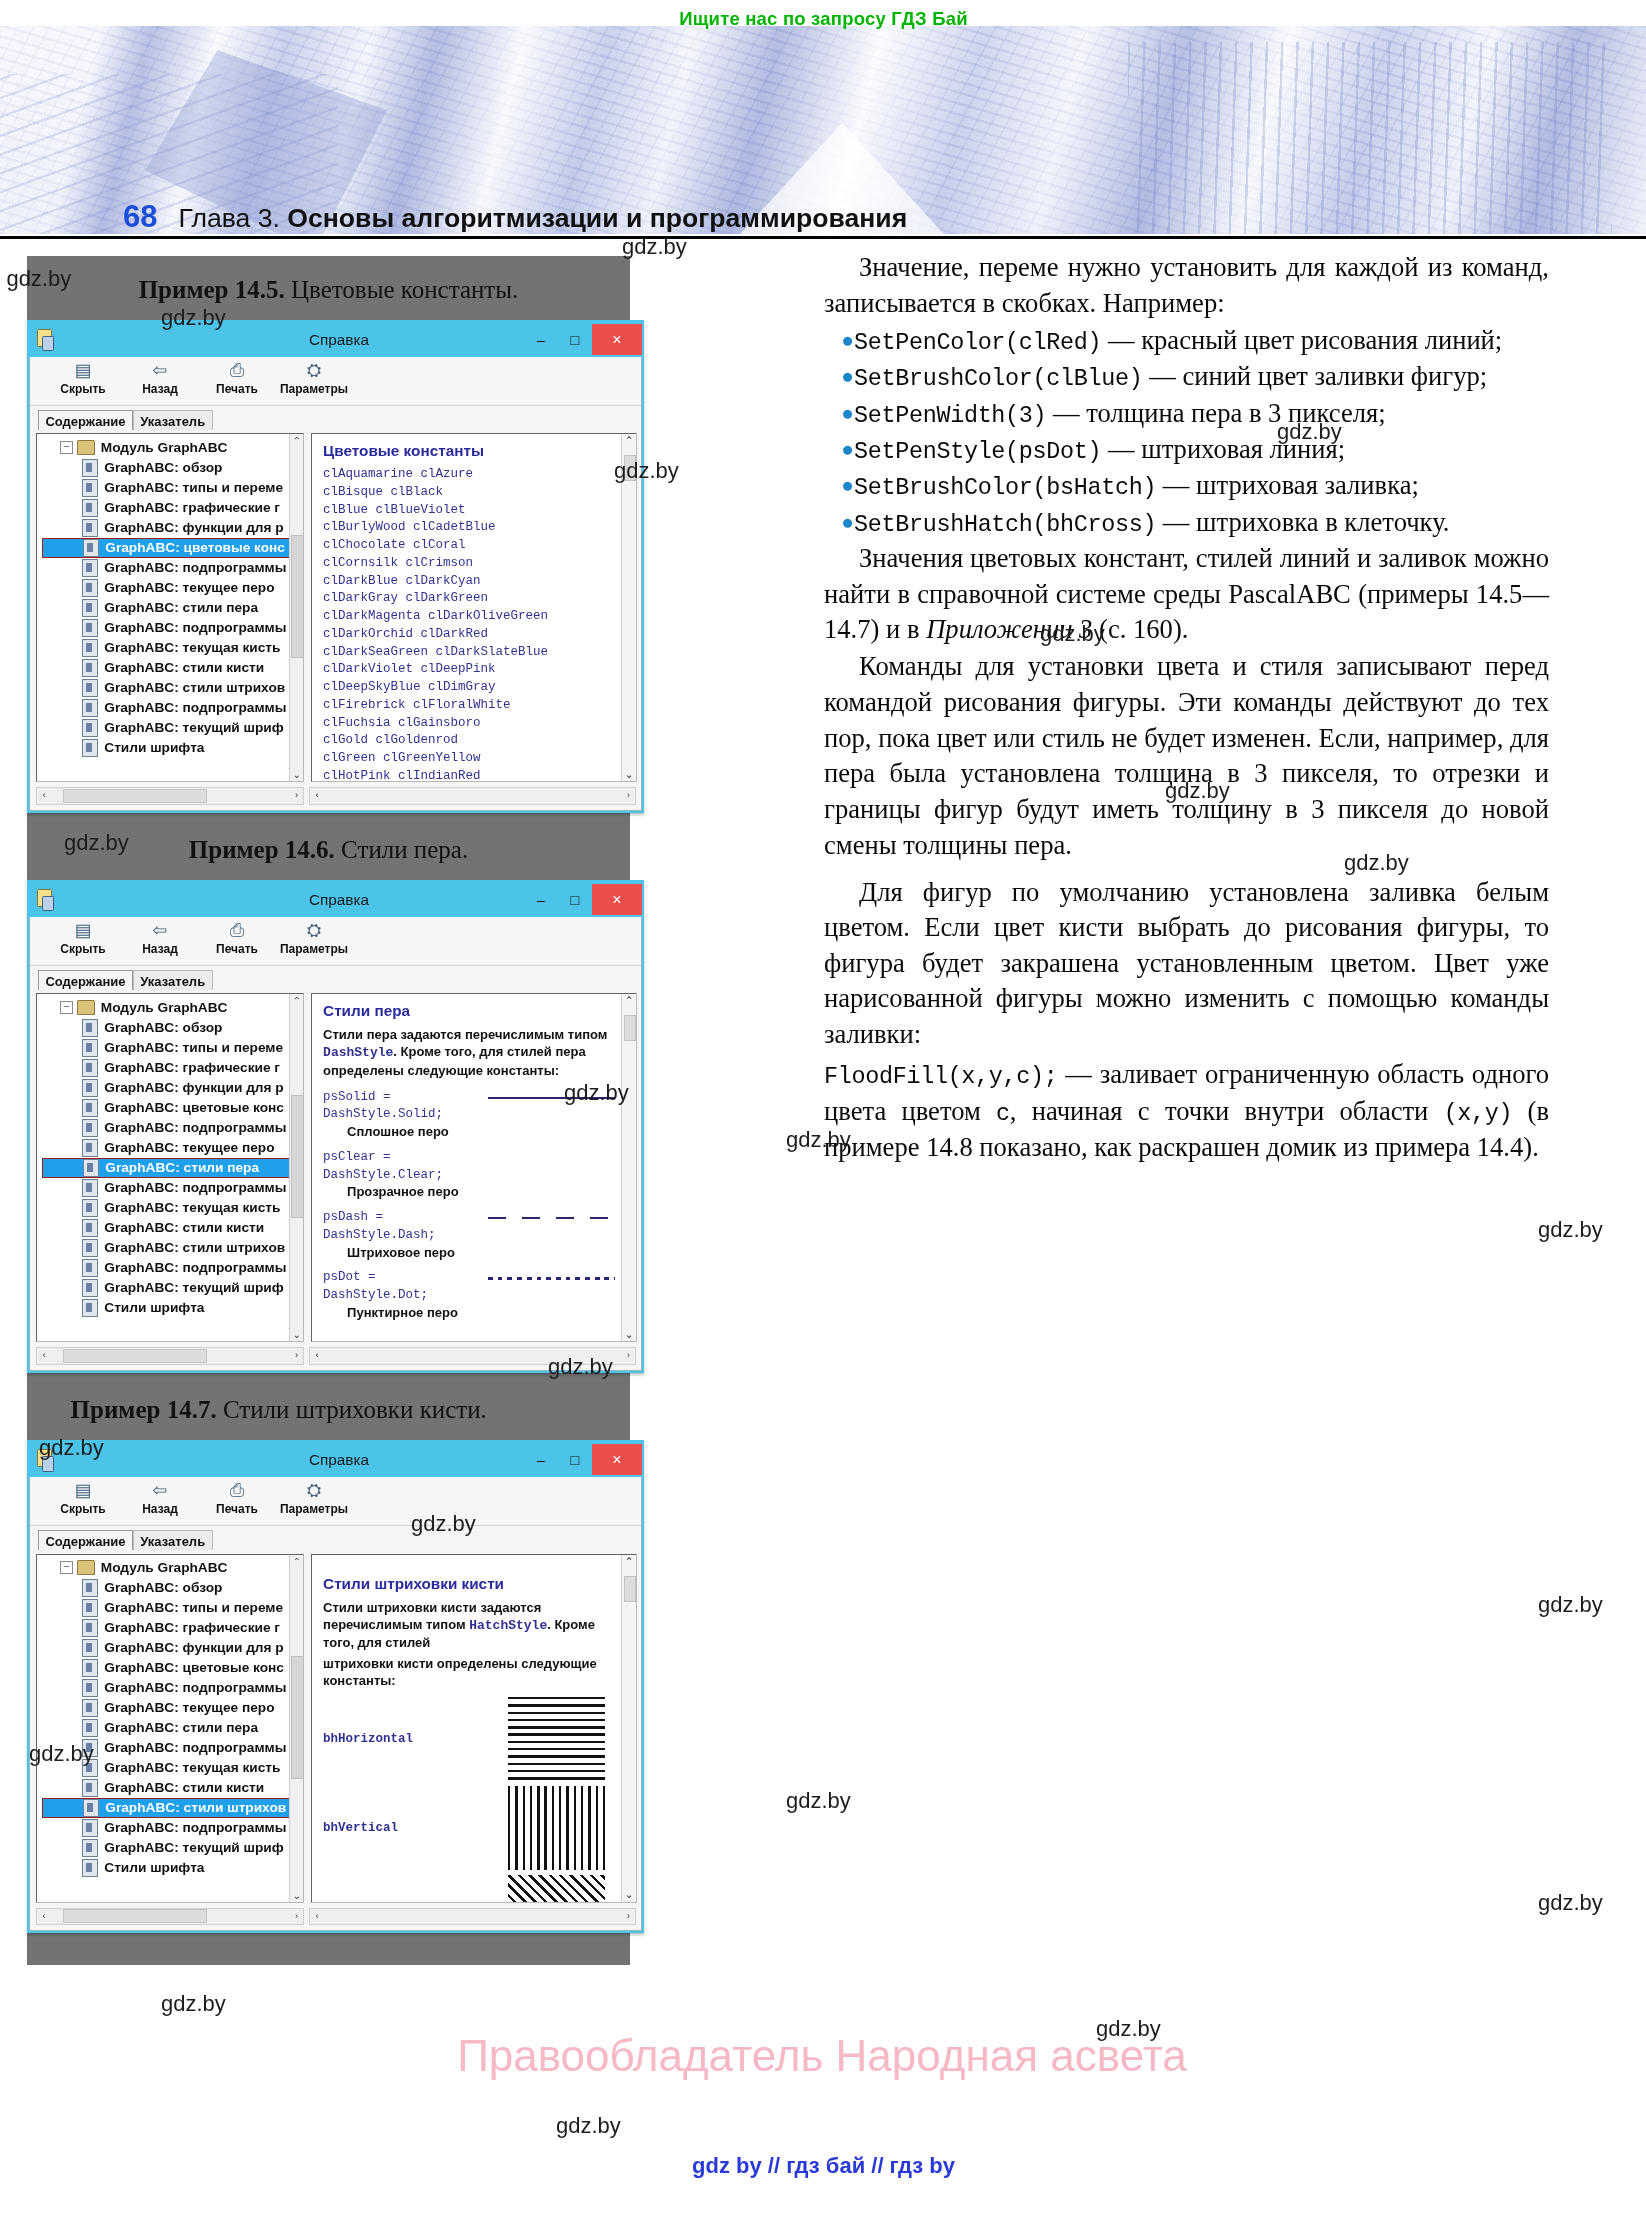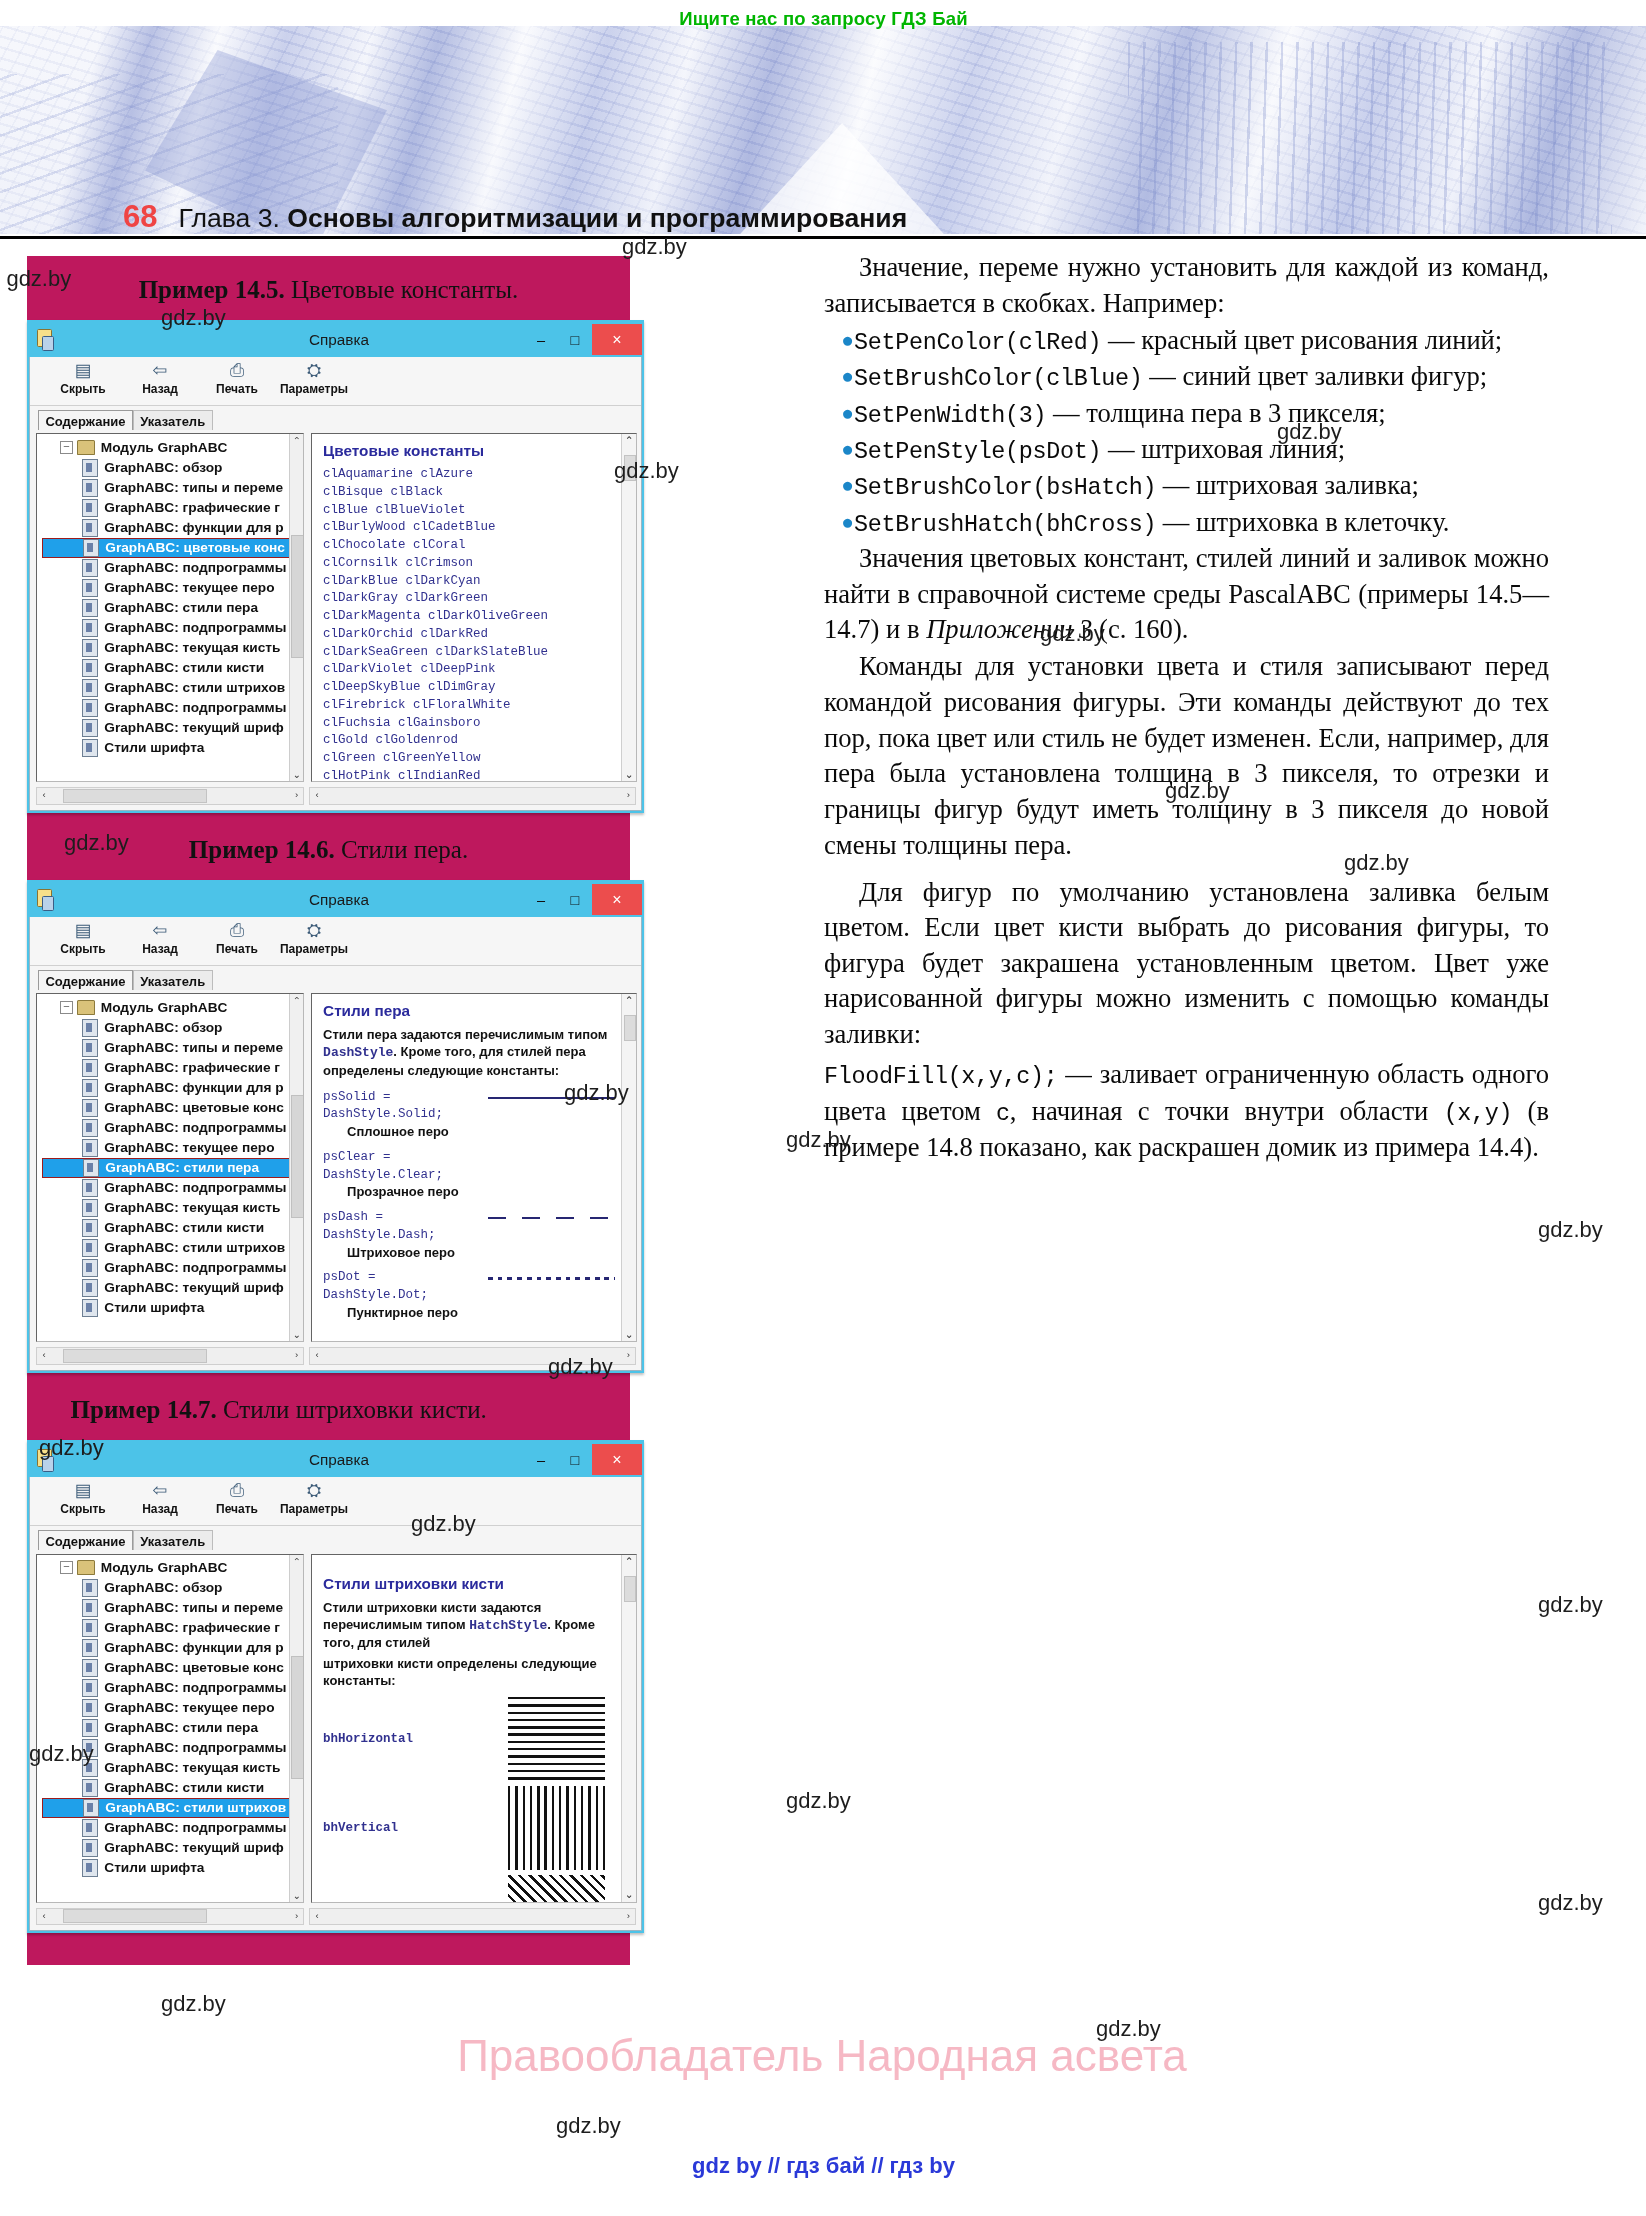--- a/index.html
+++ b/index.html
@@ -38,35 +38,35 @@
       background:repeating-linear-gradient(92deg, rgba(120,136,200,.30) 0 2.4px, rgba(255,255,255,0) 2.4px 15.3px);}
   #header-band .b4{left:0px;top:48px;width:338px;height:185px;
       background:repeating-linear-gradient(-20deg, rgba(130,145,205,.24) 0 2.4px, rgba(255,255,255,0) 2.4px 17.7px);}
 
   #page-title-row{
     position:absolute;left:0;top:179px;width:1647px;height:53px;
     display:flex;align-items:flex-end;z-index:20;
   }
   #page-num{
     margin-left:123px;font-family:"Liberation Sans",sans-serif;font-weight:bold;
-    font-size:31px;color:#ef4444;line-height:1;
+    font-size:31px;color:#1d4ed8;line-height:1;
   }
   #chapter-line{
     margin-left:21px;font-family:"Liberation Sans",sans-serif;font-size:26.6px;color:#111;line-height:1;
     white-space:nowrap;
   }
   #chapter-line .b{font-weight:bold;}
   #title-rule{
     position:absolute;left:0;top:236px;width:1647px;height:3.2px;background:#000;z-index:25;
   }
 
   
   #left-col{
     position:absolute;left:27px;top:256px;width:603px;height:1709px;
-    background:#be185d;
+    background:#737373;
   }
   #right-col{
     position:absolute;left:824px;top:250px;width:725px;
   }
 
   .ex-caption{
     font-family:"Liberation Serif",serif;font-size:25px;color:#111;
     text-align:center;line-height:1.28;
   }
   .ex-caption b{font-weight:bold;}

